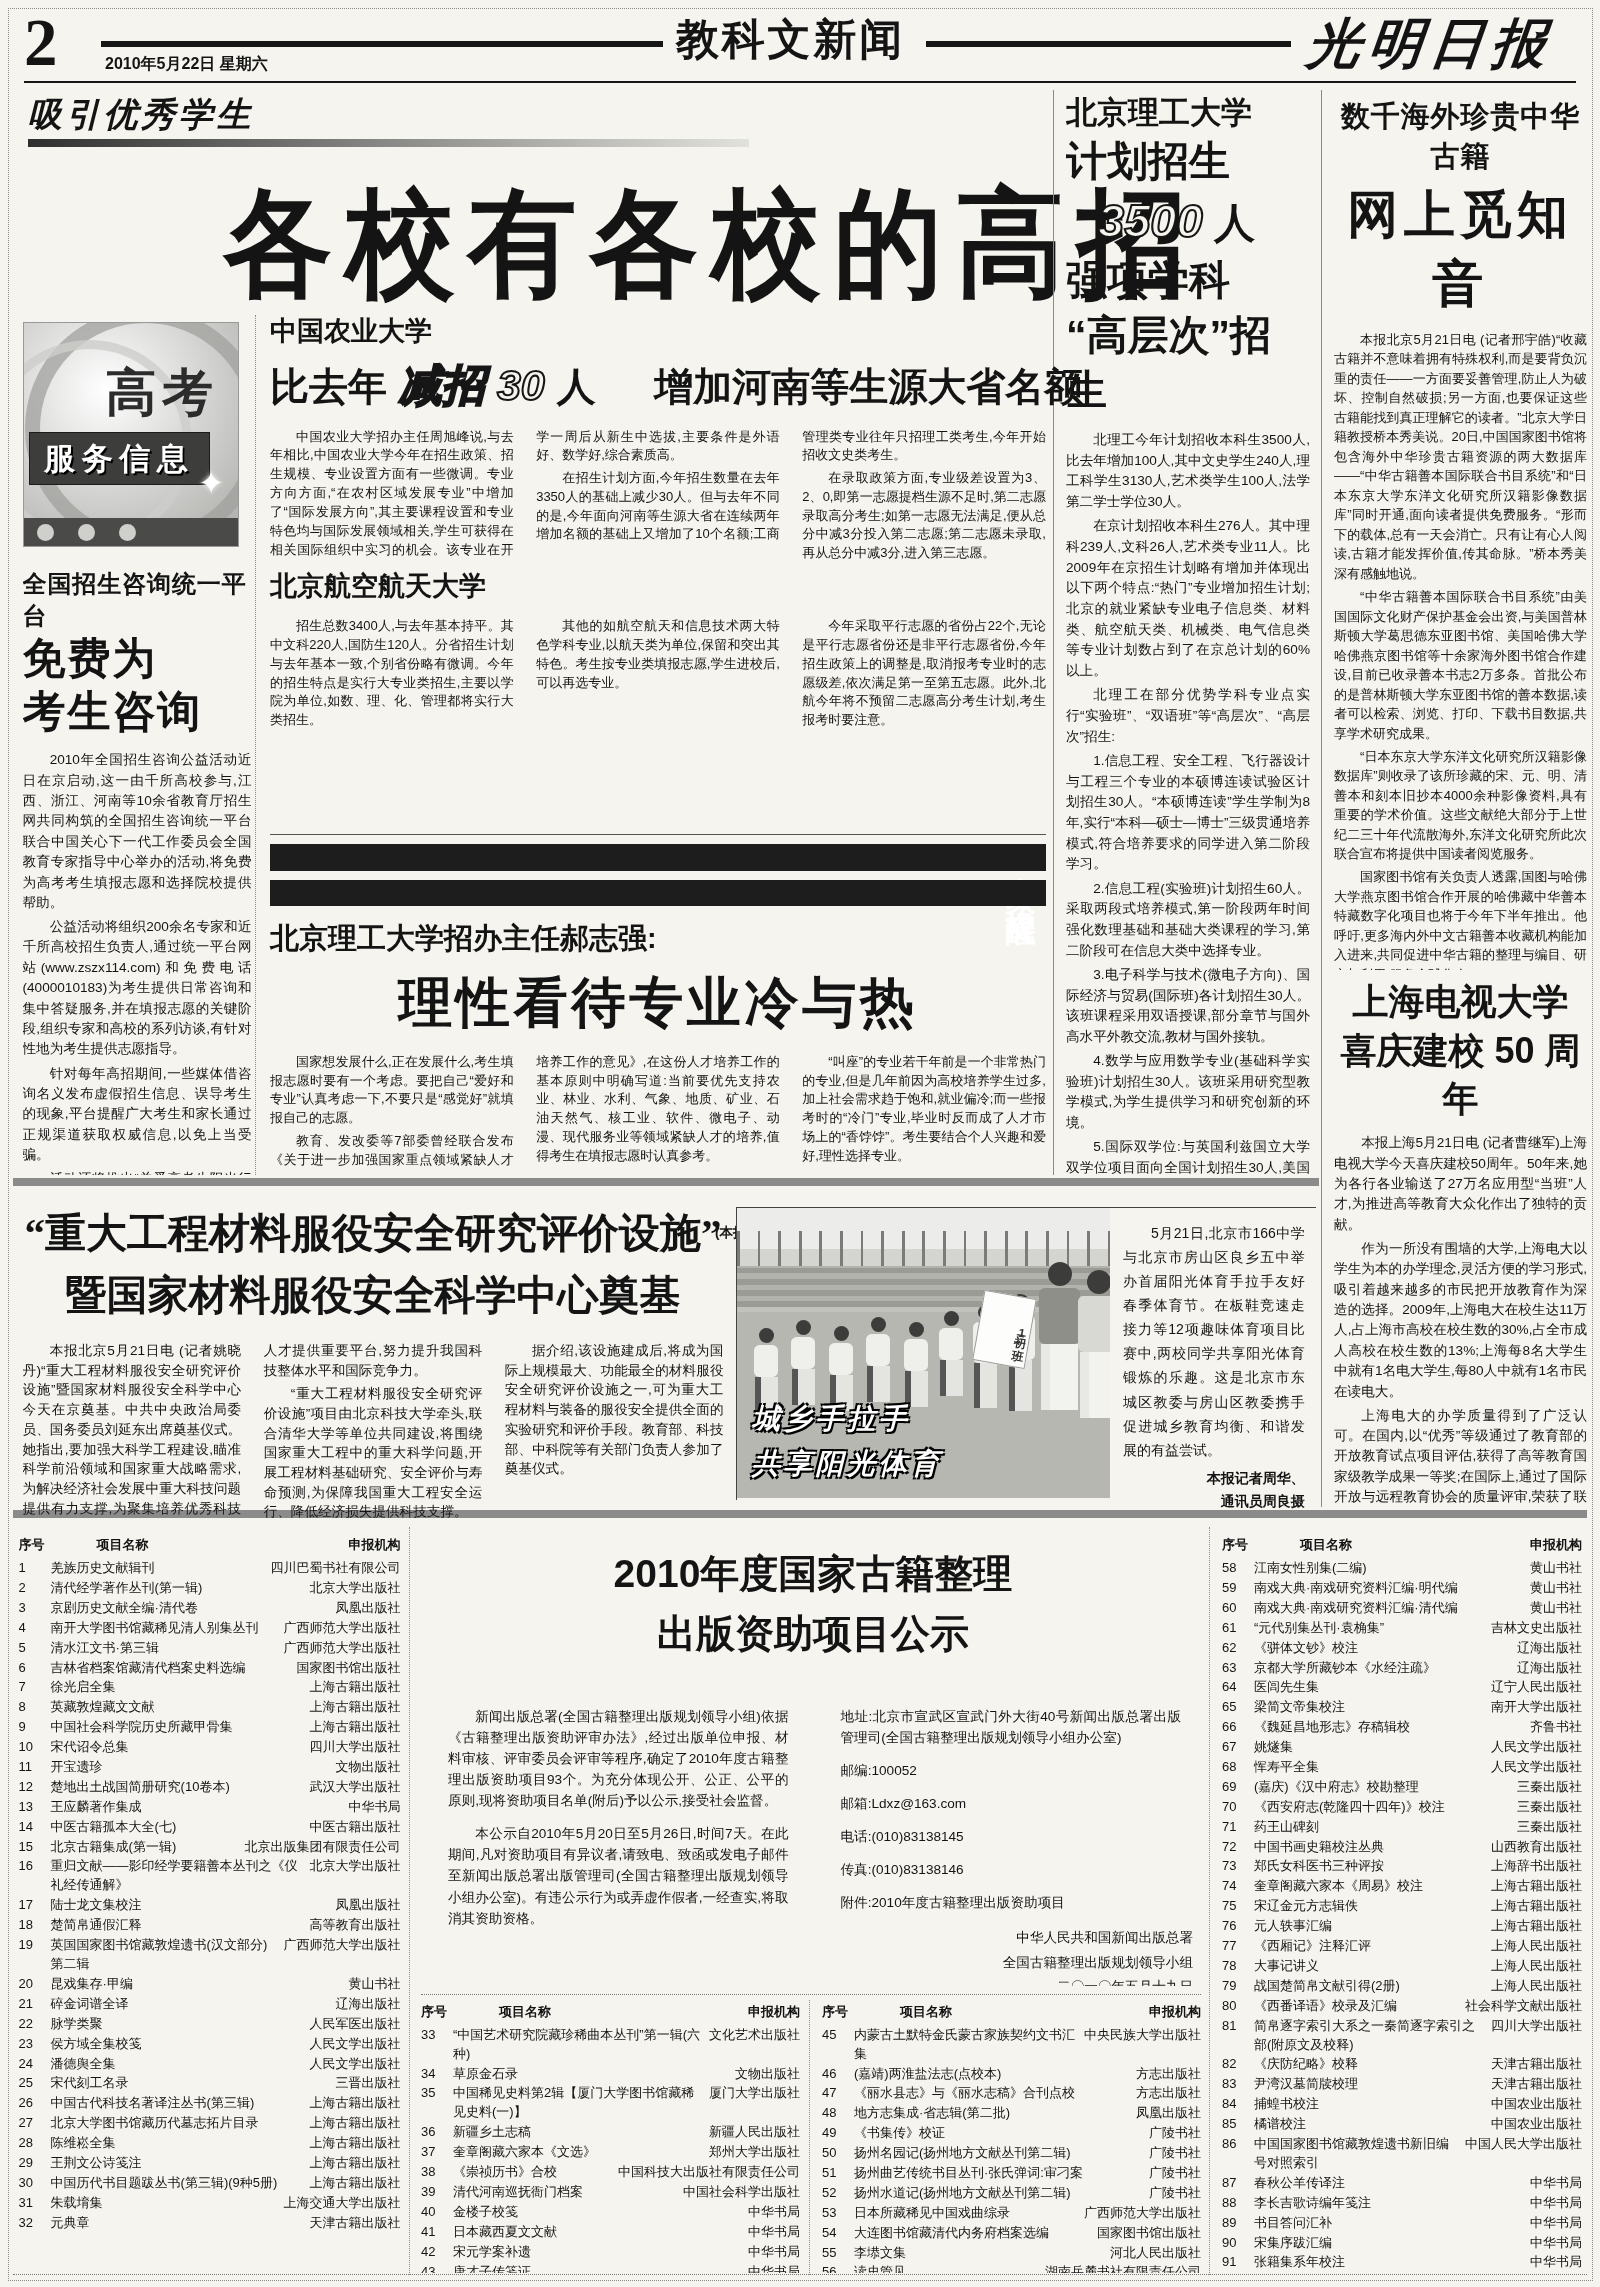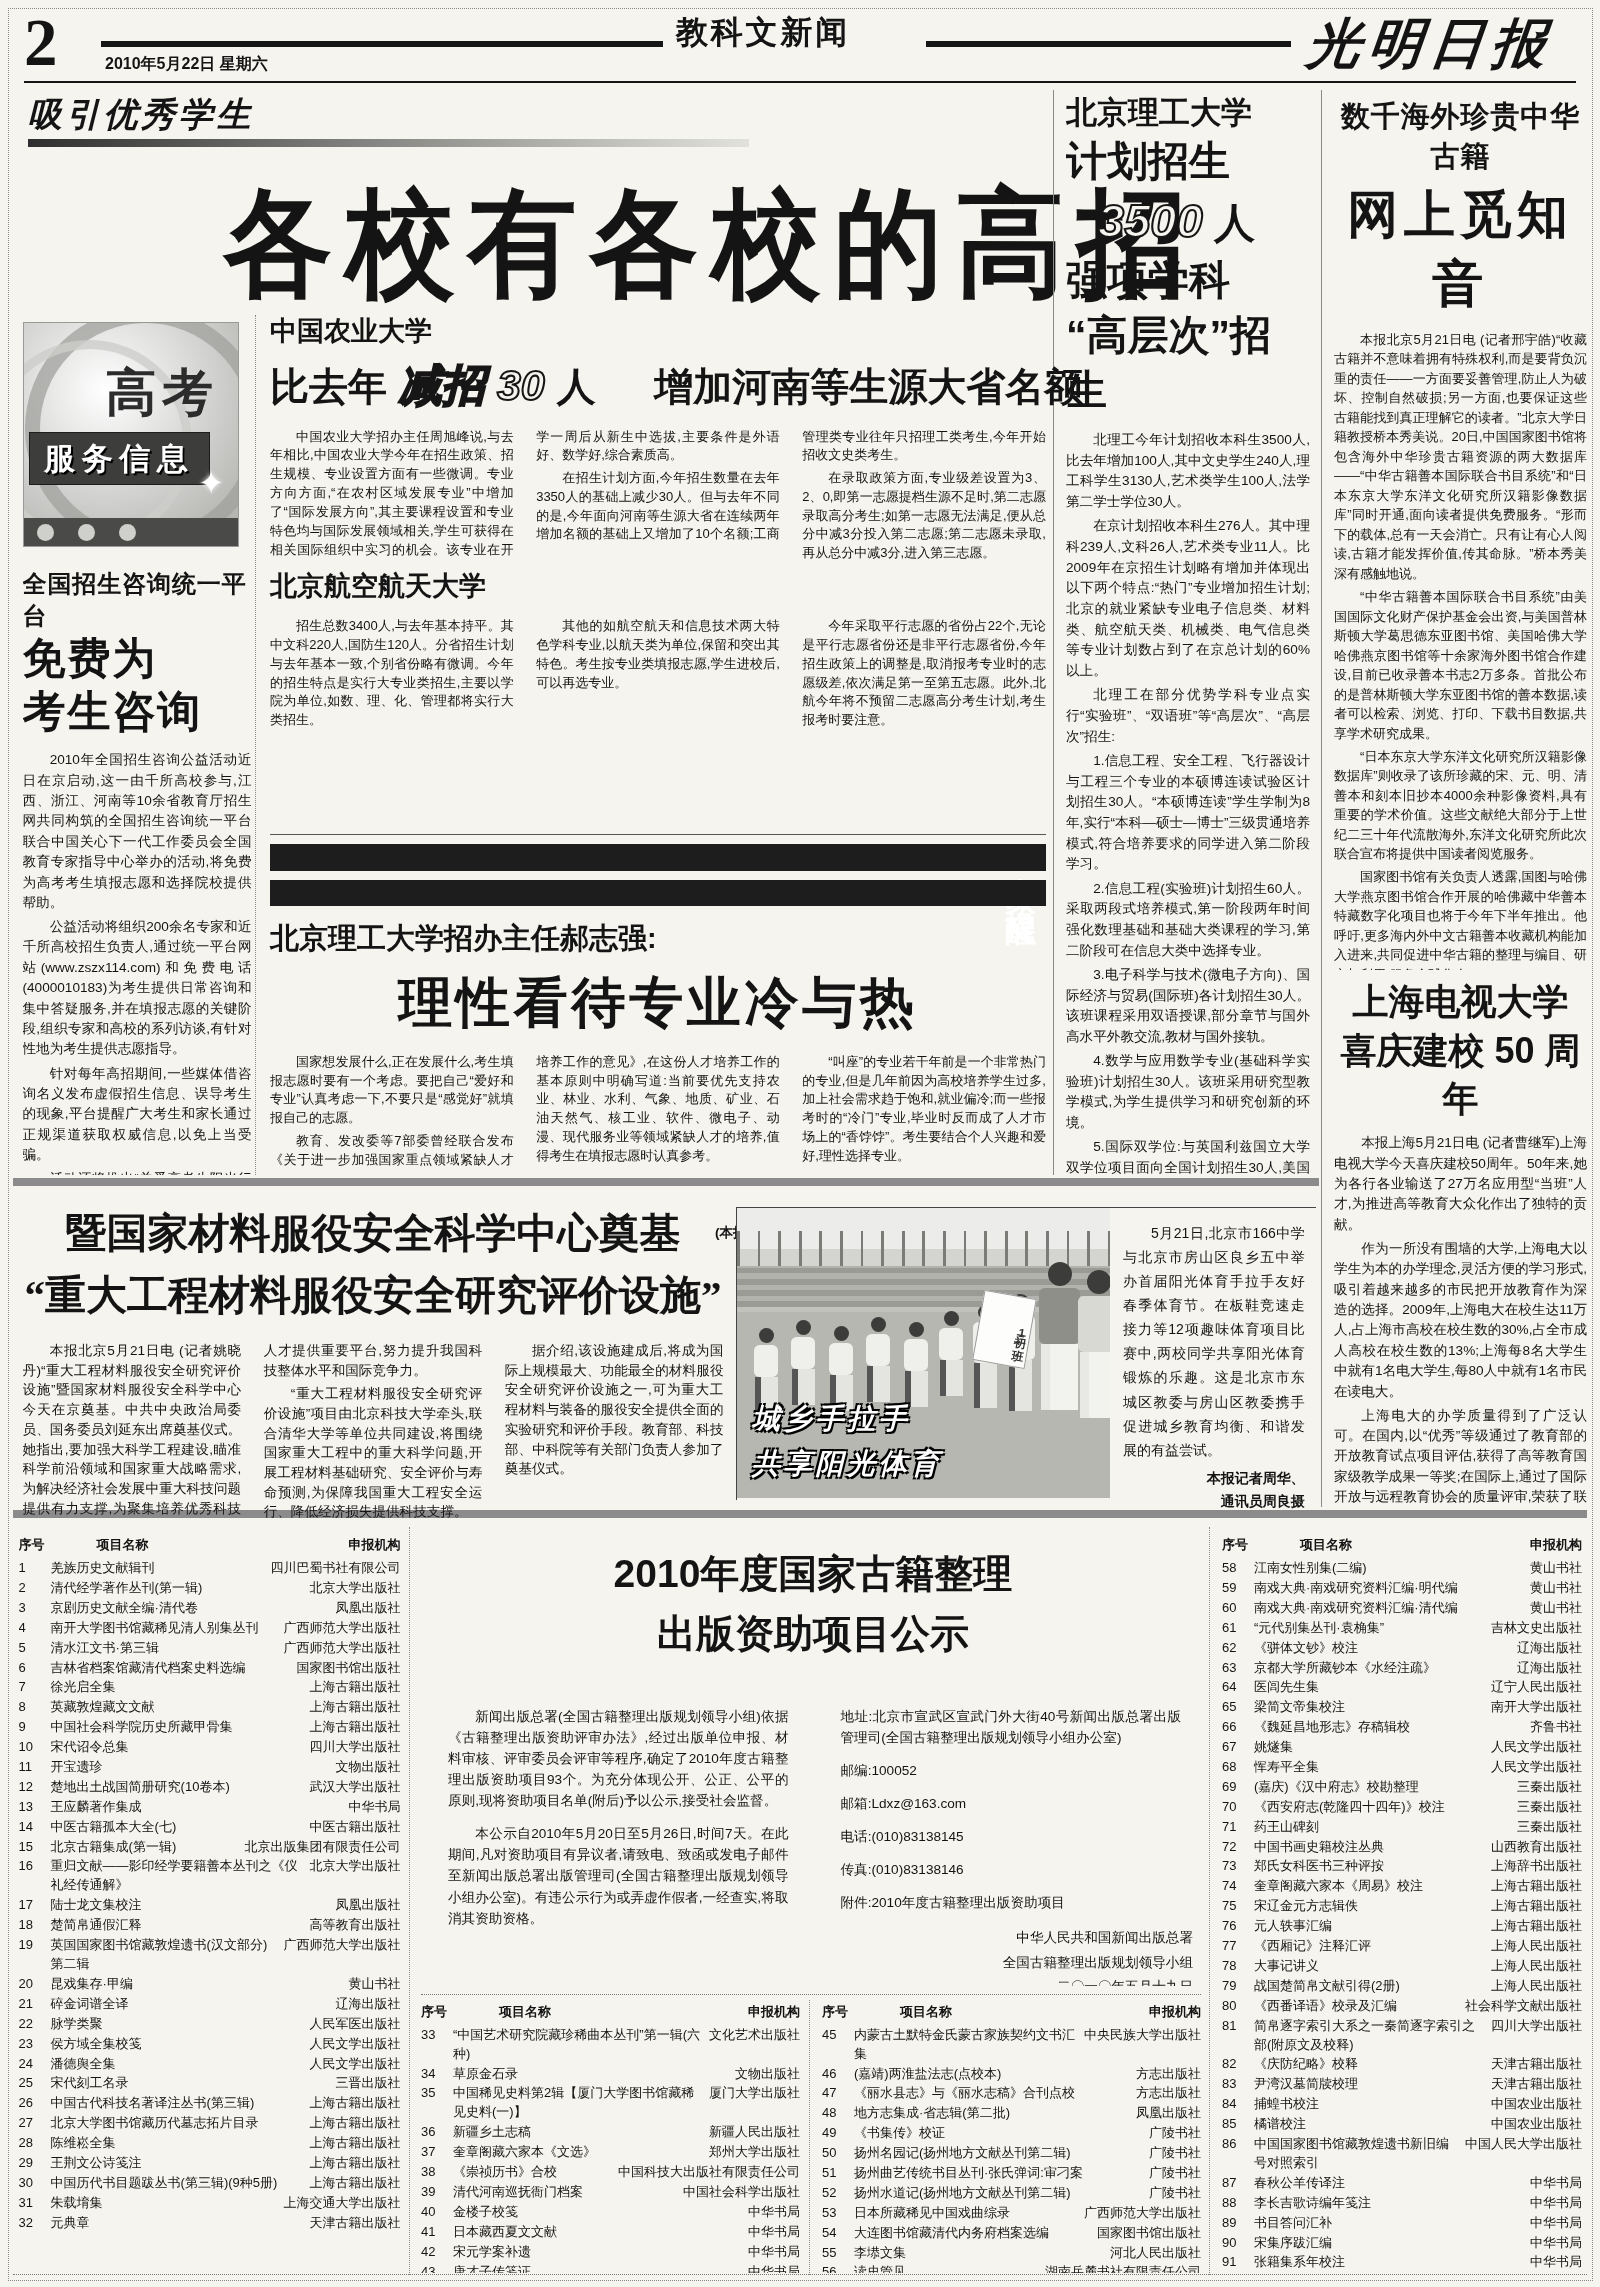--- a/index.html
+++ b/index.html
@@ -9,21 +9,21 @@
   .abs{position:absolute;}
   .jtext p{margin:0 0 3.7px 0;text-indent:2em;text-align:justify;}
   .hollow{font-style:italic;font-weight:900;color:#f5f4ee;-webkit-text-stroke:2.1px #161616;}
   .rule{background:#161616;}
   .graybar{background:#8b8b8b;}
   .vsep-solid{border-left:0.9px solid #8a8a8a;}
   .vsep-dot{border-left:1.9px dotted #8a8a8a;}
   
   #pagenum{font-size:67px;font-weight:900;line-height:1;font-family:"Liberation Serif",serif;}
   #dateline{font-size:16px;font-weight:700;}
-  #secttitle{font-size:32px;font-weight:900;letter-spacing:2.8px;text-align:right;}
+  #secttitle{font-size:43px;font-weight:900;letter-spacing:2.8px;text-align:right;}
   #masthead{font-size:54px;font-weight:900;font-style:italic;font-family:"DejaVu Serif",serif;
             letter-spacing:7.5px;transform:skewX(-6deg);}
   
   #leadkick{font-size:34px;font-weight:900;letter-spacing:3.7px;}
   #gradbar{height:8.4px;background:linear-gradient(90deg,#2f2f2f,#e2e2dd);}
   #leadhead{font-size:109px;font-weight:900;letter-spacing:13px;white-space:nowrap;
             transform:scaleY(1.08);transform-origin:top center;text-align:center;}
   
   #badge{width:214px;height:223px;position:relative;background:radial-gradient(circle at 38% 30%,#ffffff,#b5b5b2 85%);border:0.9px solid #999;overflow:hidden;}
   #badge .ring{position:absolute;right:-28px;top:-15px;width:211px;height:211px;border-radius:50%;
@@ -246,22 +246,22 @@
         <p>作为一所没有围墙的大学,上海电大以学生为本的办学理念,灵活方便的学习形式,吸引着越来越多的市民把开放教育作为深造的选择。2009年,上海电大在校生达11万人,占上海市高校在校生数的30%,占全市成人高校在校生数的13%;上海每8名大学生中就有1名电大学生,每80人中就有1名市民在读电大。</p>
         <p>上海电大的办学质量得到了广泛认可。在国内,以“优秀”等级通过了教育部的开放教育试点项目评估,获得了高等教育国家级教学成果一等奖;在国际上,通过了国际开放与远程教育协会的质量评审,荣获了联合国教科文组织在信息通讯技术应用领域的大奖“哈马德国王奖”。</p>
       </div>
   </div>
 
   <div class="abs graybar" style="left:13px;top:1178px;width:1306px;height:7.5px;"></div>
   <div class="abs graybar" style="left:13px;top:1510px;width:1574px;height:7.5px;"></div>
 
   <div class="abs" id="material" style="left:22.5px;top:1203px;width:701px;">
     <div id="mathead">
+      <div>“重大工程材料服役安全研究评价设施”</div>
       <div>暨国家材料服役安全科学中心奠基</div>
-      <div>“重大工程材料服役安全研究评价设施”</div>
     </div>
     <div class="cols3 jtext" style="margin-top:15px;">
 
     <p>本报北京5月21日电 (记者姚晓丹)“重大工程材料服役安全研究评价设施”暨国家材料服役安全科学中心今天在京奠基。中共中央政治局委员、国务委员刘延东出席奠基仪式。她指出,要加强大科学工程建设,瞄准科学前沿领域和国家重大战略需求,为解决经济社会发展中重大科技问题提供有力支撑,为聚集培养优秀科技人才提供重要平台,努力提升我国科技整体水平和国际竞争力。</p>
         <p>“重大工程材料服役安全研究评价设施”项目由北京科技大学牵头,联合清华大学等单位共同建设,将围绕国家重大工程中的重大科学问题,开展工程材料基础研究、安全评价与寿命预测,为保障我国重大工程安全运行、降低经济损失提供科技支撑。</p>
         <p>据介绍,该设施建成后,将成为国际上规模最大、功能最全的材料服役安全研究评价设施之一,可为重大工程材料与装备的服役安全提供全面的实验研究和评价手段。教育部、科技部、中科院等有关部门负责人参加了奠基仪式。</p>
       </div>
   </div>
 
   <div class="abs" id="photoblock" style="left:736px;top:1207px;width:579px;height:292px;">

